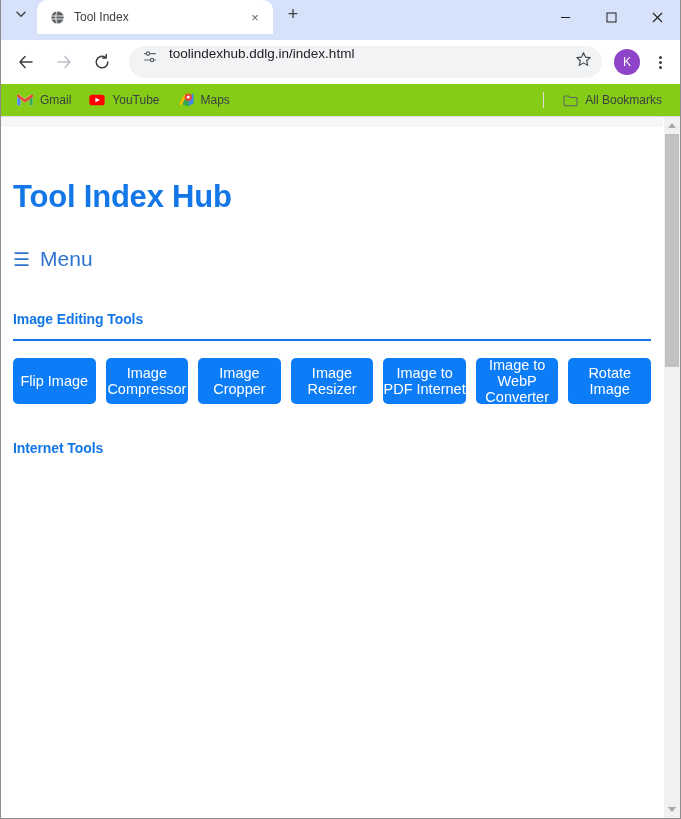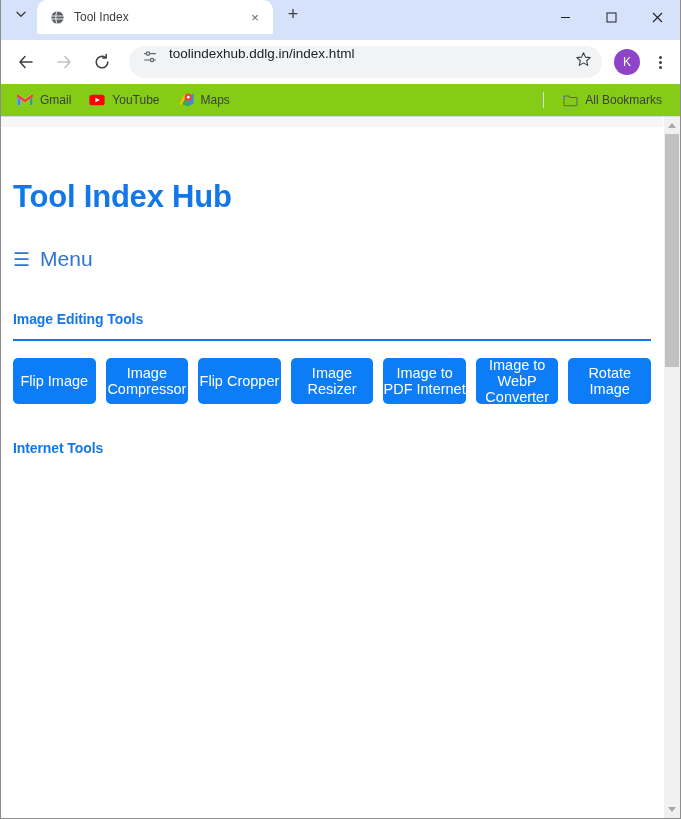--- a/index.html
+++ b/index.html
@@ -509,21 +509,21 @@
         <span class="menu-hamburger">☰</span>
         <span>Menu</span>
       </div>
 
       <h2 class="section-title">Image Editing Tools</h2>
       <div class="section-rule"></div>
 
       <div class="tool-list">
         <button class="tool-btn">Flip Image</button>
         <button class="tool-btn">Image Compressor</button>
-        <button class="tool-btn">Flip Cropper</button>
+        <button class="tool-btn">Image Cropper</button>
         <button class="tool-btn">Image Resizer</button>
         <button class="tool-btn">Image to PDF Internet</button>
         <button class="tool-btn">Image to WebP Converter</button>
         <button class="tool-btn">Rotate Image</button>
       </div>
 
       <h2 class="section-title second">Internet Tools</h2>
     </div>
 
     <div class="scrollbar">

